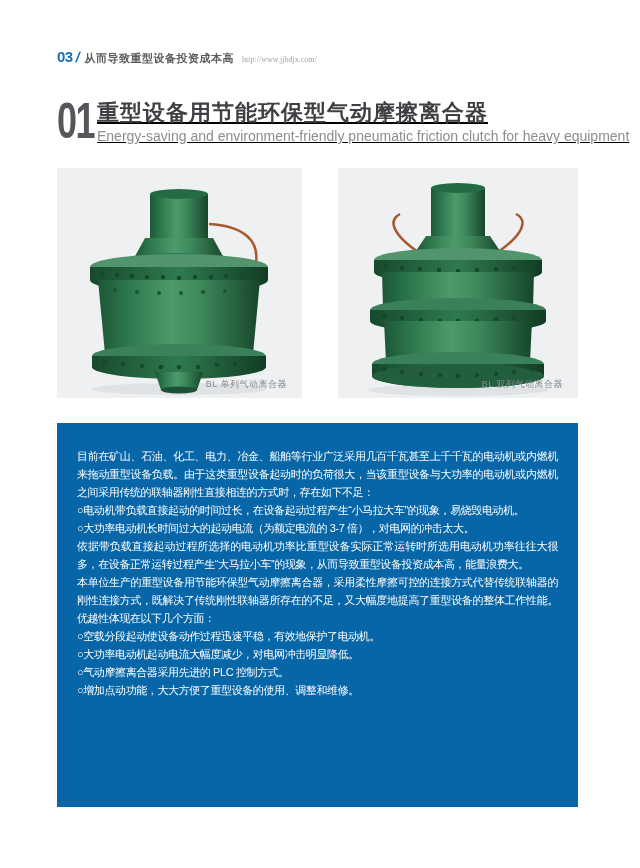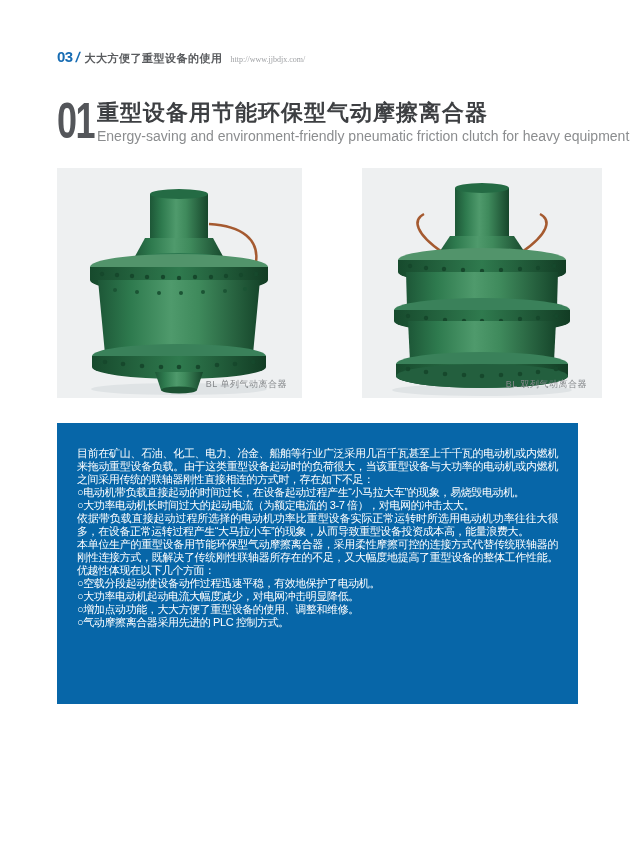--- a/index.html
+++ b/index.html
@@ -1,53 +1,53 @@
 <!DOCTYPE html>
 <html><head>
 <meta charset="utf-8">
 <style>
   html,body{margin:0;padding:0;background:#ffffff;}
   body{width:640px;height:868px;font-family:"Liberation Sans","DejaVu Sans",sans-serif;}
-  .page{position:relative;width:640px;height:704px;background:#ffffff;overflow:hidden;}
+  .page{position:relative;width:640px;height:868px;background:#ffffff;overflow:hidden;}
 
   
   .header{position:absolute;left:57px;top:48px;display:flex;align-items:baseline;white-space:nowrap;}
   .page-num{color:#176cb3;font-size:15px;font-weight:bold;letter-spacing:-0.5px;}
   .slash{color:#176cb3;font-size:14px;font-weight:bold;margin:0 5px 0 3px;transform:skewX(-12deg);display:inline-block;}
   .company{color:#595b5e;font-size:11px;font-weight:bold;letter-spacing:0.5px;}
   .url{color:#a0a2a5;font-size:8px;margin-left:8px;text-decoration:none;font-family:Liberation Serif, serif;}
 
   
   .title-block{position:absolute;left:57px;top:101px;display:flex;align-items:flex-start;}
   .big-num{color:#54565a;font-size:50px;font-weight:bold;line-height:0.82;letter-spacing:-2px;transform:scaleX(0.72);transform-origin:left top;width:46px;}
-  .title-text{margin-left:-6px;}
+  .title-text{margin-left:-6px;text-decoration:underline;}
   .title-zh{margin:0;color:#3d3f42;font-size:22px;font-weight:bold;letter-spacing:1px;line-height:1.1;}
   .title-en{color:#8b8d8f;font-size:14px;margin-top:3px;letter-spacing:0px;}
 
   
   .products{position:absolute;left:57px;top:168px;display:flex;}
   .photo{position:relative;margin:0;background:#eef0f1;height:230px;}
   .photo.single{width:245px;margin-right:36px;}
-  .photo.double{width:240px;margin-left:24px;}
+  .photo.double{width:240px;}
   .photo svg{display:block;}
   .caption{position:absolute;right:15px;bottom:7px;color:#85888b;font-size:9px;letter-spacing:0.5px;}
 
   
   .desc-box{position:absolute;left:57px;top:423px;width:521px;min-height:384px;background:#0766a8;box-sizing:border-box;padding:24px 20px;}
-  .desc-line{margin:0;color:#ffffff;font-size:11px;letter-spacing:-0.4px;line-height:13px;text-align:justify;}
+  .desc-line{margin:0;color:#ffffff;font-size:11px;letter-spacing:-0.4px;line-height:18px;text-align:justify;}
 </style>
 </head>
 <body>
 
 <div class="page">
 
   <header class="header">
     <span class="page-num">03</span>
     <span class="slash">/</span>
-    <span class="company">大大方便了重型设备的使用</span>
+    <span class="company">从而导致重型设备投资成本高</span>
     <a class="url" href="#">http://www.jjbdjx.com/</a>
   </header>
 
   <section class="title-block">
     <div class="big-num">01</div>
     <div class="title-text">
       <h1 class="title-zh">重型设备用节能环保型气动摩擦离合器</h1>
       <div class="title-en">Energy-saving and environment-friendly pneumatic friction clutch for heavy equipment</div>
     </div>
   </section>
@@ -179,17 +179,17 @@
   </div>
 
   <div class="desc-box">
       <p class="desc-line">目前在矿山、石油、化工、电力、冶金、船舶等行业广泛采用几百千瓦甚至上千千瓦的电动机或内燃机来拖动重型设备负载。由于这类重型设备起动时的负荷很大，当该重型设备与大功率的电动机或内燃机之间采用传统的联轴器刚性直接相连的方式时，存在如下不足：</p>
       <p class="desc-line">○电动机带负载直接起动的时间过长，在设备起动过程产生“小马拉大车”的现象，易烧毁电动机。</p>
       <p class="desc-line">○大功率电动机长时间过大的起动电流（为额定电流的 3-7 倍），对电网的冲击太大。</p>
       <p class="desc-line">依据带负载直接起动过程所选择的电动机功率比重型设备实际正常运转时所选用电动机功率往往大很多，在设备正常运转过程产生“大马拉小车”的现象，从而导致重型设备投资成本高，能量浪费大。</p>
       <p class="desc-line">本单位生产的重型设备用节能环保型气动摩擦离合器，采用柔性摩擦可控的连接方式代替传统联轴器的刚性连接方式，既解决了传统刚性联轴器所存在的不足，又大幅度地提高了重型设备的整体工作性能。优越性体现在以下几个方面：</p>
       <p class="desc-line">○空载分段起动使设备动作过程迅速平稳，有效地保护了电动机。</p>
       <p class="desc-line">○大功率电动机起动电流大幅度减少，对电网冲击明显降低。</p>
+      <p class="desc-line">○气动摩擦离合器采用先进的 PLC 控制方式。</p>
       <p class="desc-line">○增加点动功能，大大方便了重型设备的使用、调整和维修。</p>
-      <p class="desc-line">○气动摩擦离合器采用先进的 PLC 控制方式。</p>
     </div>
 
 </div>
 
 </body></html>

